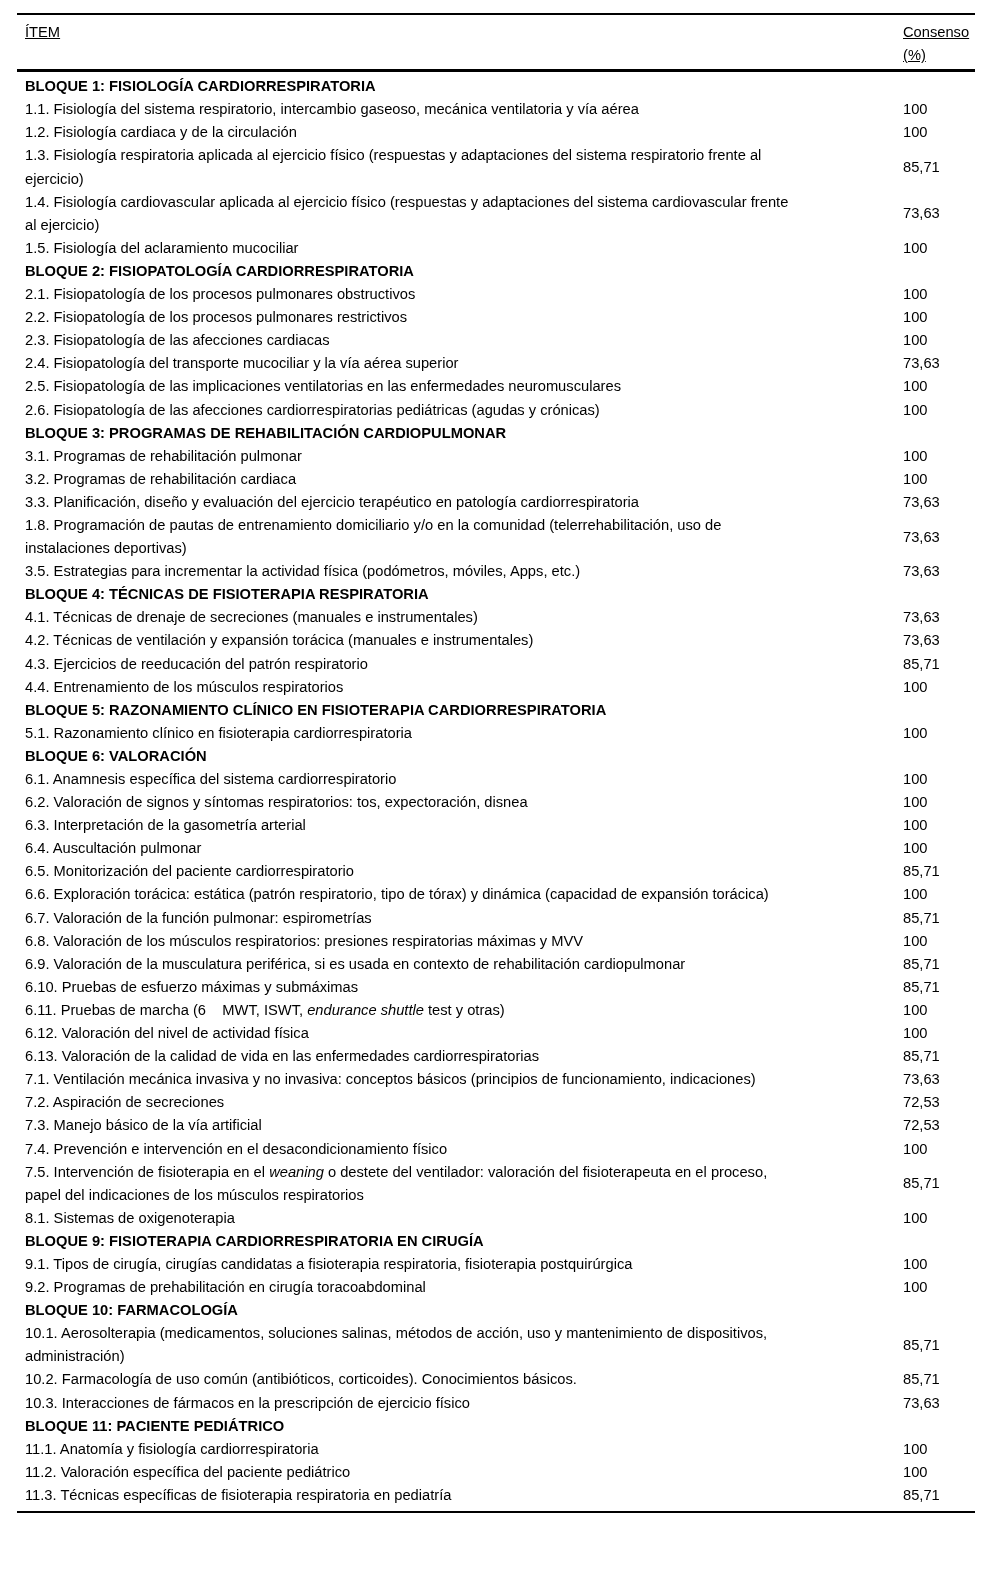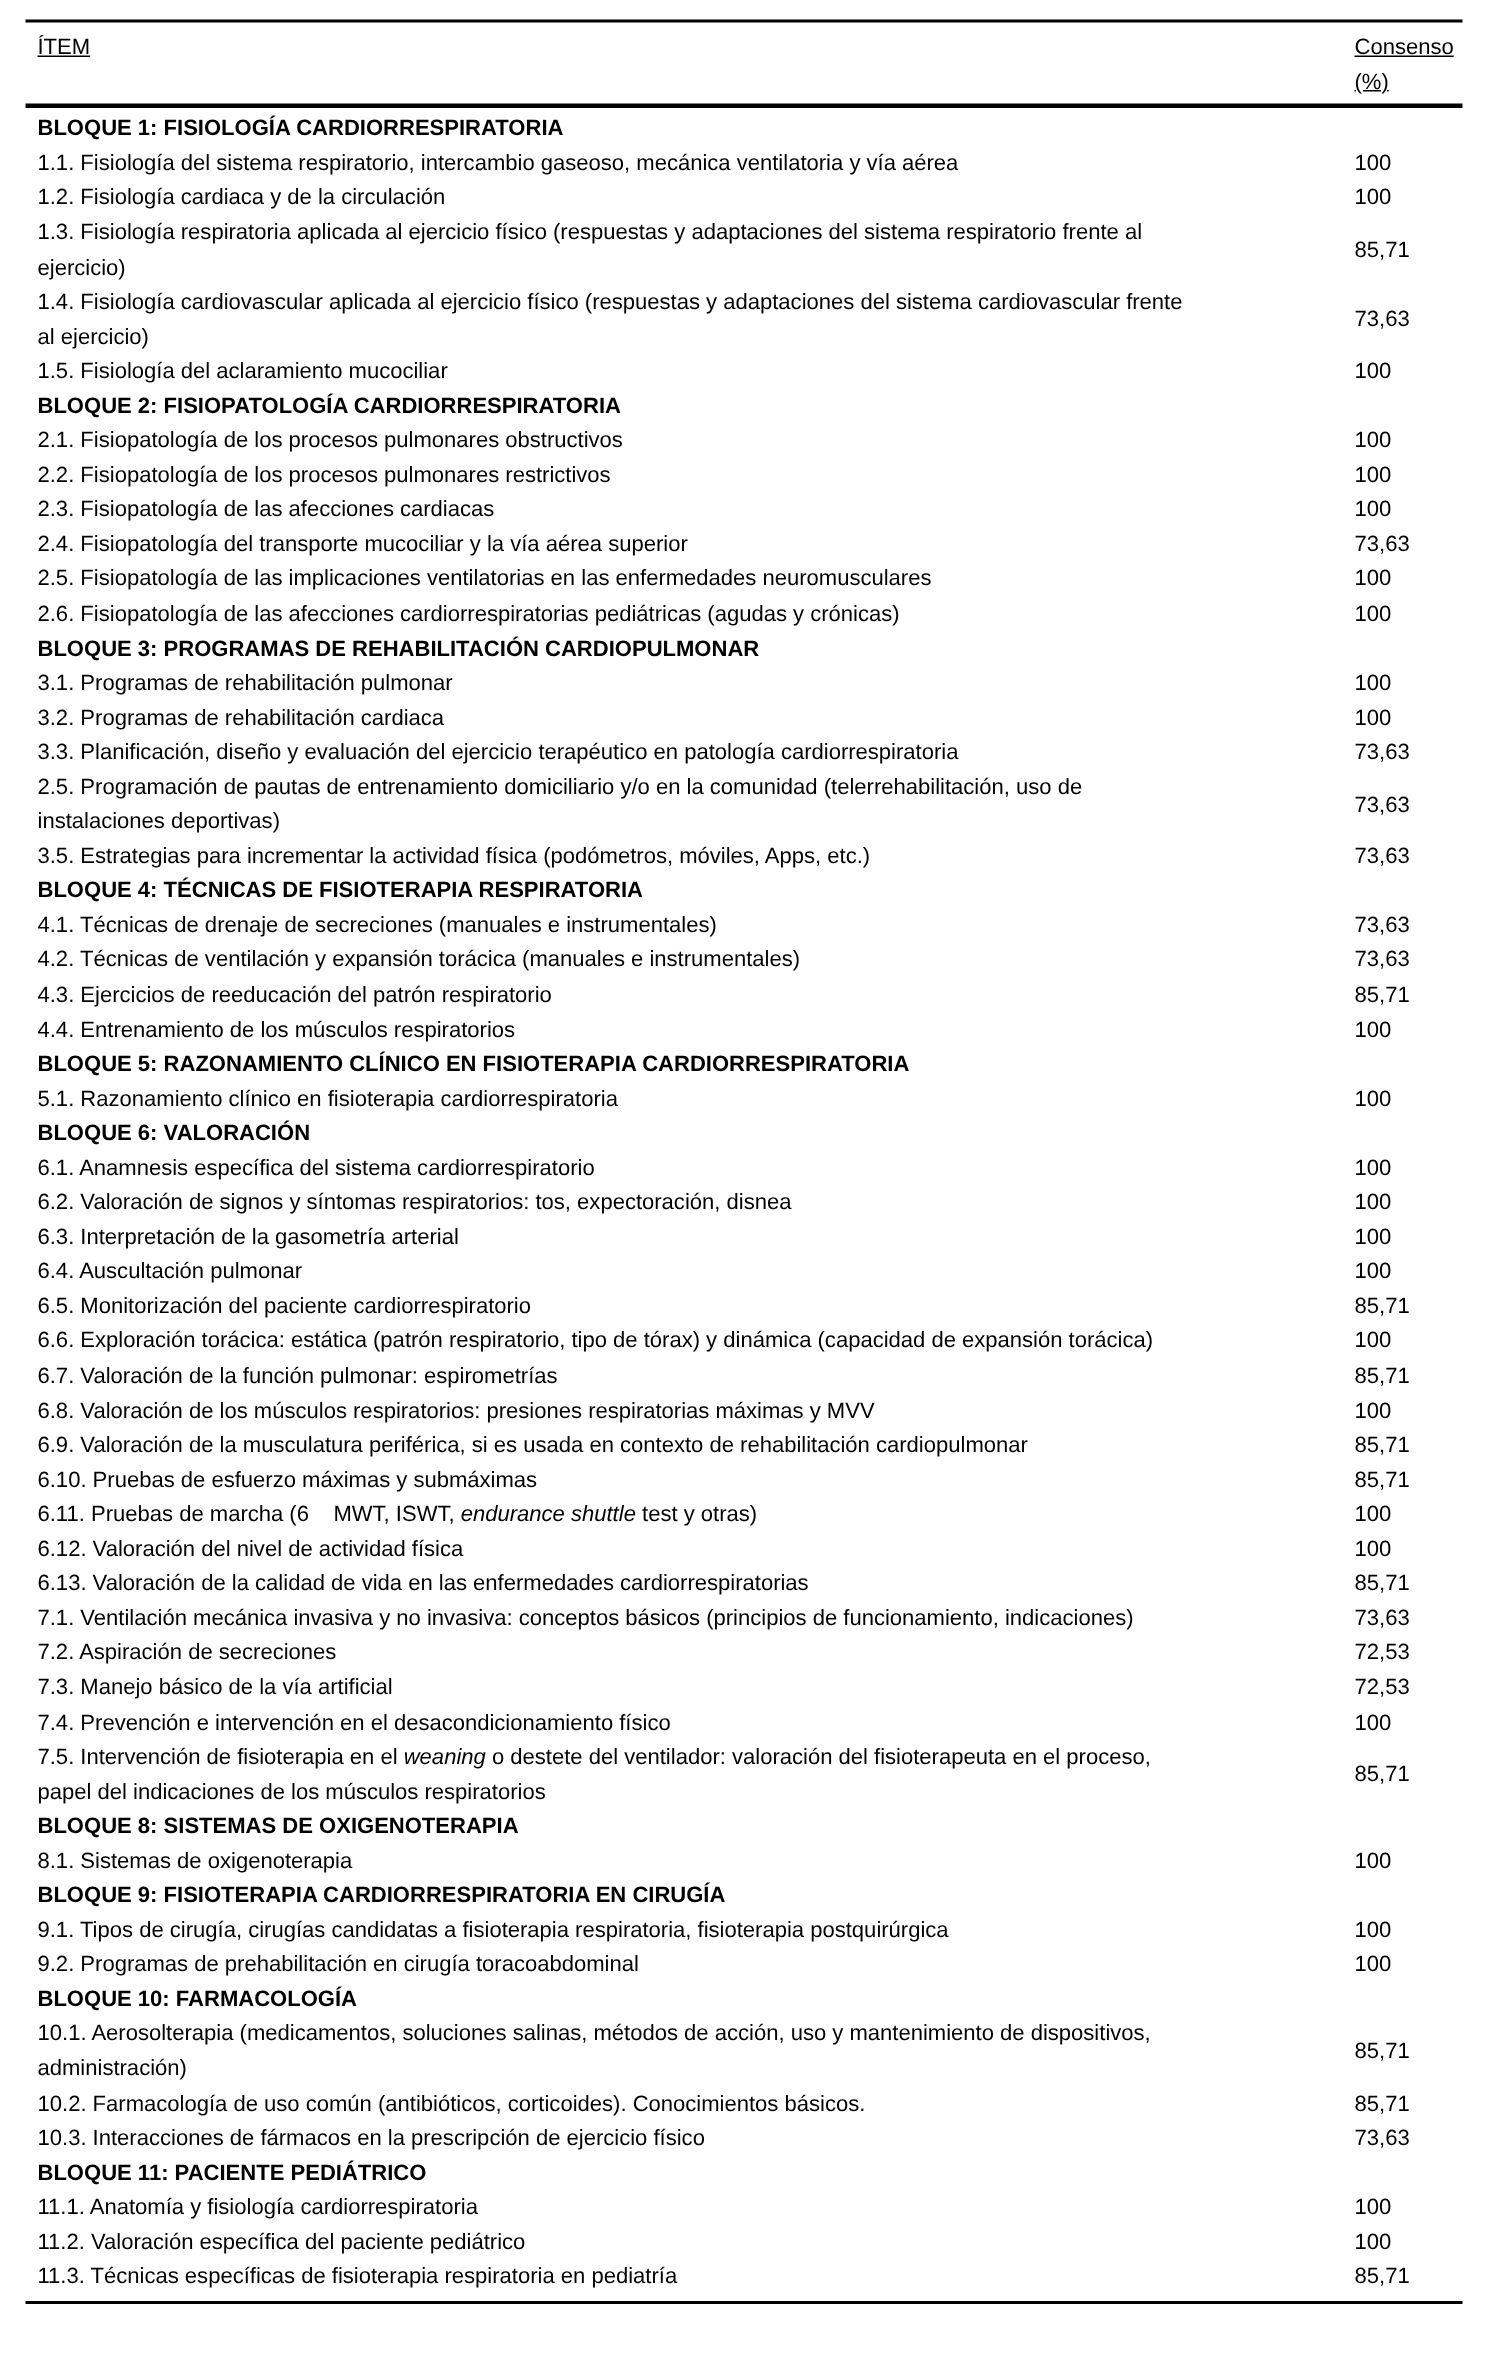--- a/index.html
+++ b/index.html
@@ -109,21 +109,21 @@
       </div>
       <div class="row">
         <div class="cell-item"><span>3.2. Programas de rehabilitación cardiaca</span></div>
         <div class="cell-cons">100</div>
       </div>
       <div class="row">
         <div class="cell-item"><span>3.3. Planificación, diseño y evaluación del ejercicio terapéutico en patología cardiorrespiratoria</span></div>
         <div class="cell-cons">73,63</div>
       </div>
       <div class="row">
-        <div class="cell-item"><span>2.5. Programación de pautas de entrenamiento domiciliario y/o en la comunidad (telerrehabilitación, uso de</span><br><span>instalaciones deportivas)</span></div>
+        <div class="cell-item"><span>1.8. Programación de pautas de entrenamiento domiciliario y/o en la comunidad (telerrehabilitación, uso de</span><br><span>instalaciones deportivas)</span></div>
         <div class="cell-cons">73,63</div>
       </div>
       <div class="row">
         <div class="cell-item"><span>3.5. Estrategias para incrementar la actividad física (podómetros, móviles, Apps, etc.)</span></div>
         <div class="cell-cons">73,63</div>
       </div>
       <div class="row block">
         <div class="cell-item"><span>BLOQUE 4: TÉCNICAS DE FISIOTERAPIA RESPIRATORIA</span></div>
         <div class="cell-cons"></div>
       </div>
@@ -219,24 +219,20 @@
         <div class="cell-item"><span>7.3. Manejo básico de la vía artificial</span></div>
         <div class="cell-cons">72,53</div>
       </div>
       <div class="row">
         <div class="cell-item"><span>7.4. Prevención e intervención en el desacondicionamiento físico</span></div>
         <div class="cell-cons">100</div>
       </div>
       <div class="row">
         <div class="cell-item"><span>7.5. Intervención de fisioterapia en el </span><span class="italic">weaning</span><span> o destete del ventilador: valoración del fisioterapeuta en el proceso,</span><br><span>papel del indicaciones de los músculos respiratorios</span></div>
         <div class="cell-cons">85,71</div>
-      </div>
-      <div class="row block">
-        <div class="cell-item"><span>BLOQUE 8: SISTEMAS DE OXIGENOTERAPIA</span></div>
-        <div class="cell-cons"></div>
       </div>
       <div class="row">
         <div class="cell-item"><span>8.1. Sistemas de oxigenoterapia</span></div>
         <div class="cell-cons">100</div>
       </div>
       <div class="row block">
         <div class="cell-item"><span>BLOQUE 9: FISIOTERAPIA CARDIORRESPIRATORIA EN CIRUGÍA</span></div>
         <div class="cell-cons"></div>
       </div>
       <div class="row">

